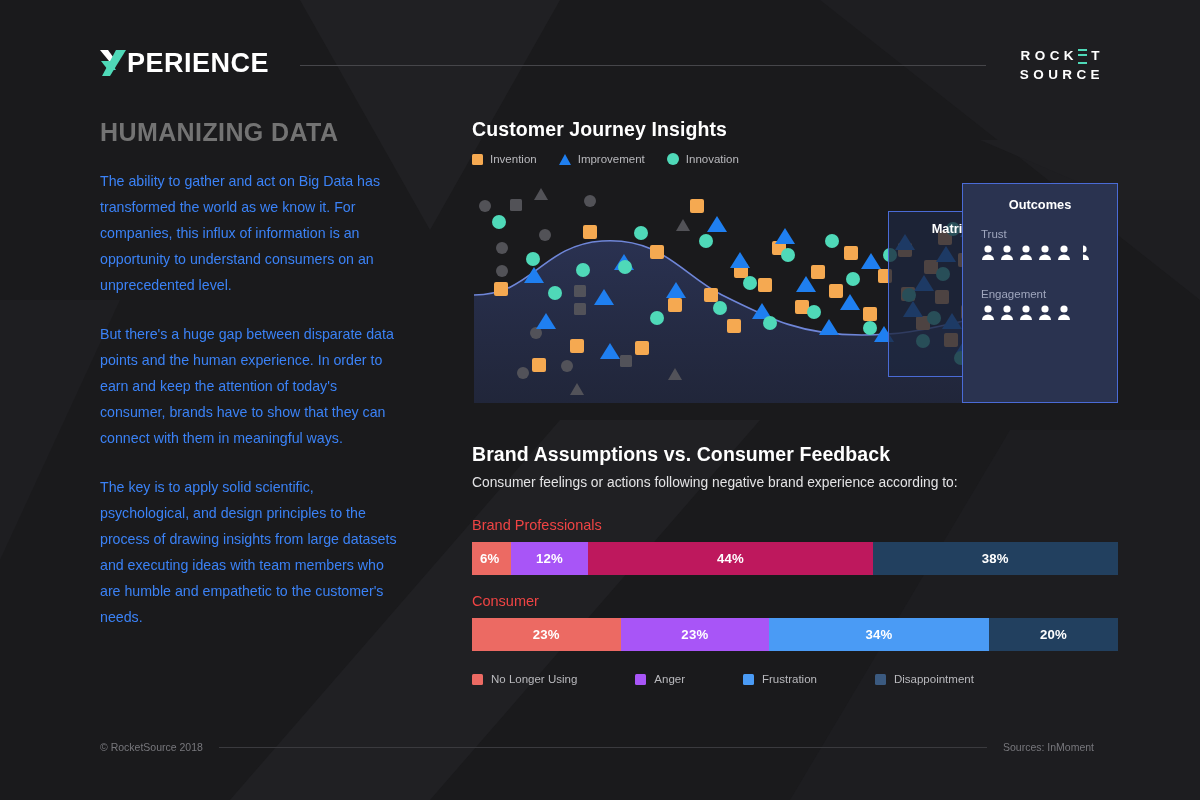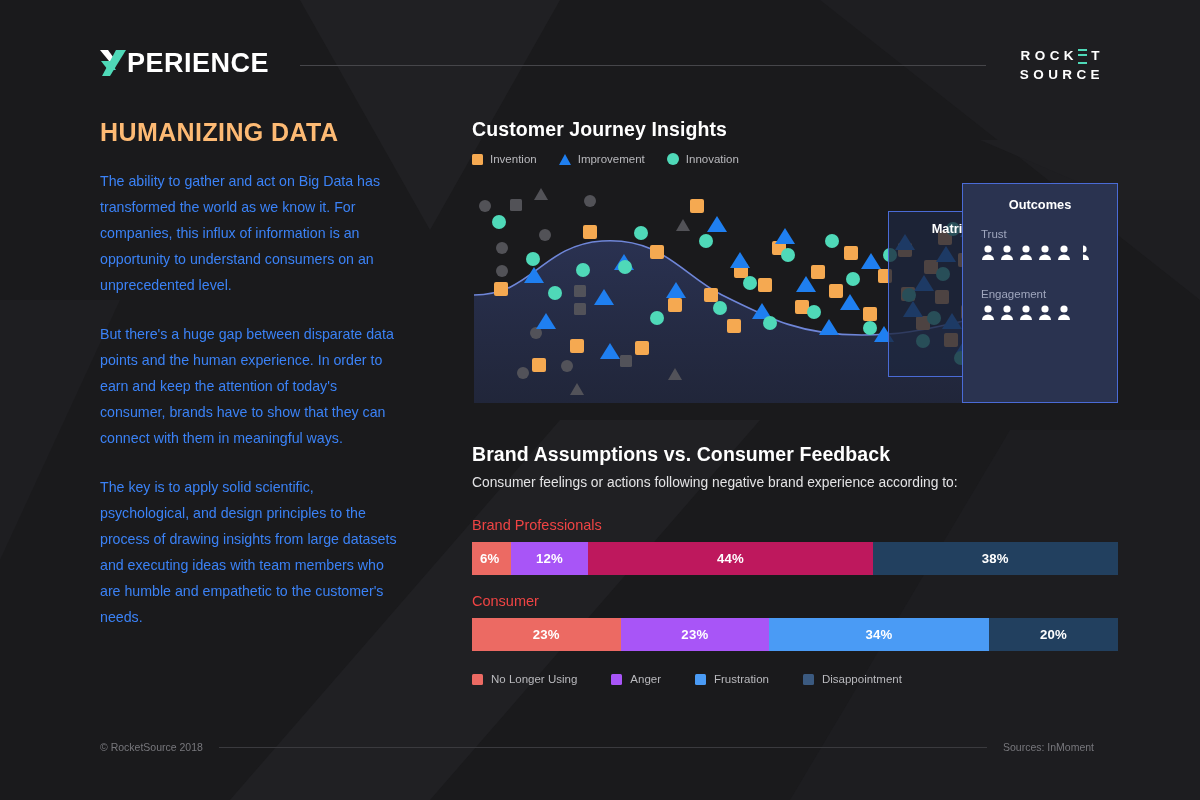--- a/index.html
+++ b/index.html
@@ -21,21 +21,21 @@
   .header-rule { position:absolute; left:300px; top:65px; width:686px; height:1px; background:#46464a; }
   .rs-logo { position:absolute; right:96px; top:46px; text-align:right; }
   .rs-line { font-size:13.5px; font-weight:bold; letter-spacing:4.4px; color:#ffffff; line-height:19px; }
   .rs-e { position:relative; display:inline-block; color:transparent; }
   .rs-e::before,.rs-e::after{ content:""; position:absolute; left:0; width:9px; height:2px; background:#4fd9b8; }
   .rs-e::before{ top:3px; } .rs-e::after{ top:8px; }
   .rs-e-base { position:absolute; left:0; bottom:1px; width:9px; height:2px; background:#4fd9b8; }
 
   
   .left-col { position:absolute; left:100px; top:118px; width:300px; }
-  .page-title { font-size:25px; font-weight:bold; letter-spacing:0.4px; color:#fdba74; margin-bottom:21px; }
+  .page-title { font-size:25px; font-weight:bold; letter-spacing:0.4px; color:#737373; margin-bottom:21px; }
   .body-p { font-size:14.2px; line-height:26px; color:#3b82f6; margin-bottom:23px; }
   .body-p:last-child { margin-bottom:0; }
 
   
   .right-col { position:absolute; left:472px; top:118px; width:646px; }
   .sec-title { font-size:19.5px; font-weight:bold; color:#ffffff; letter-spacing:0.1px; }
   .sec-sub { font-size:13.8px; color:#e3e3e5; }
 
   .legend-row { display:flex; align-items:center; margin-top:12px; }
   .legend-item { display:flex; align-items:center; margin-right:22px; }
@@ -61,21 +61,21 @@
   .oc-people { display:flex; align-items:flex-end; height:16px; }
 
   
   .bar-block { margin-top:40px; }
   .bar-caption { font-size:14.5px; color:#ef4444; margin-bottom:9px; }
   .stacked { display:flex; width:646px; height:33px; overflow:hidden; }
   .seg { display:flex; align-items:center; justify-content:center;
     font-size:13.2px; font-weight:bold; color:#ffffff; letter-spacing:0.2px; }
   .seg.small { justify-content:flex-start; padding-left:8px; }
 
-  .bar-legend { display:flex; align-items:flex-start; margin-top:22px; }
+  .bar-legend { display:flex; align-items:flex-start; margin-top:22px;gap:24px; }
   .bl-item { display:flex; align-items:center; margin-right:34px; }
   .bl-sw { width:11px; height:11px; border-radius:1.5px; }
   .bl-txt { font-size:11.5px; color:#b9b9bd; margin-left:8px; }
 
   
   .footer { position:absolute; left:100px; right:106px; top:741px; display:flex; align-items:center; }
   .foot-txt { font-size:10.5px; color:#77777c; white-space:nowrap; }
   .foot-rule { flex:1; height:1px; background:#3a3a3e; margin:0 16px; }
 </style>
 </head>

